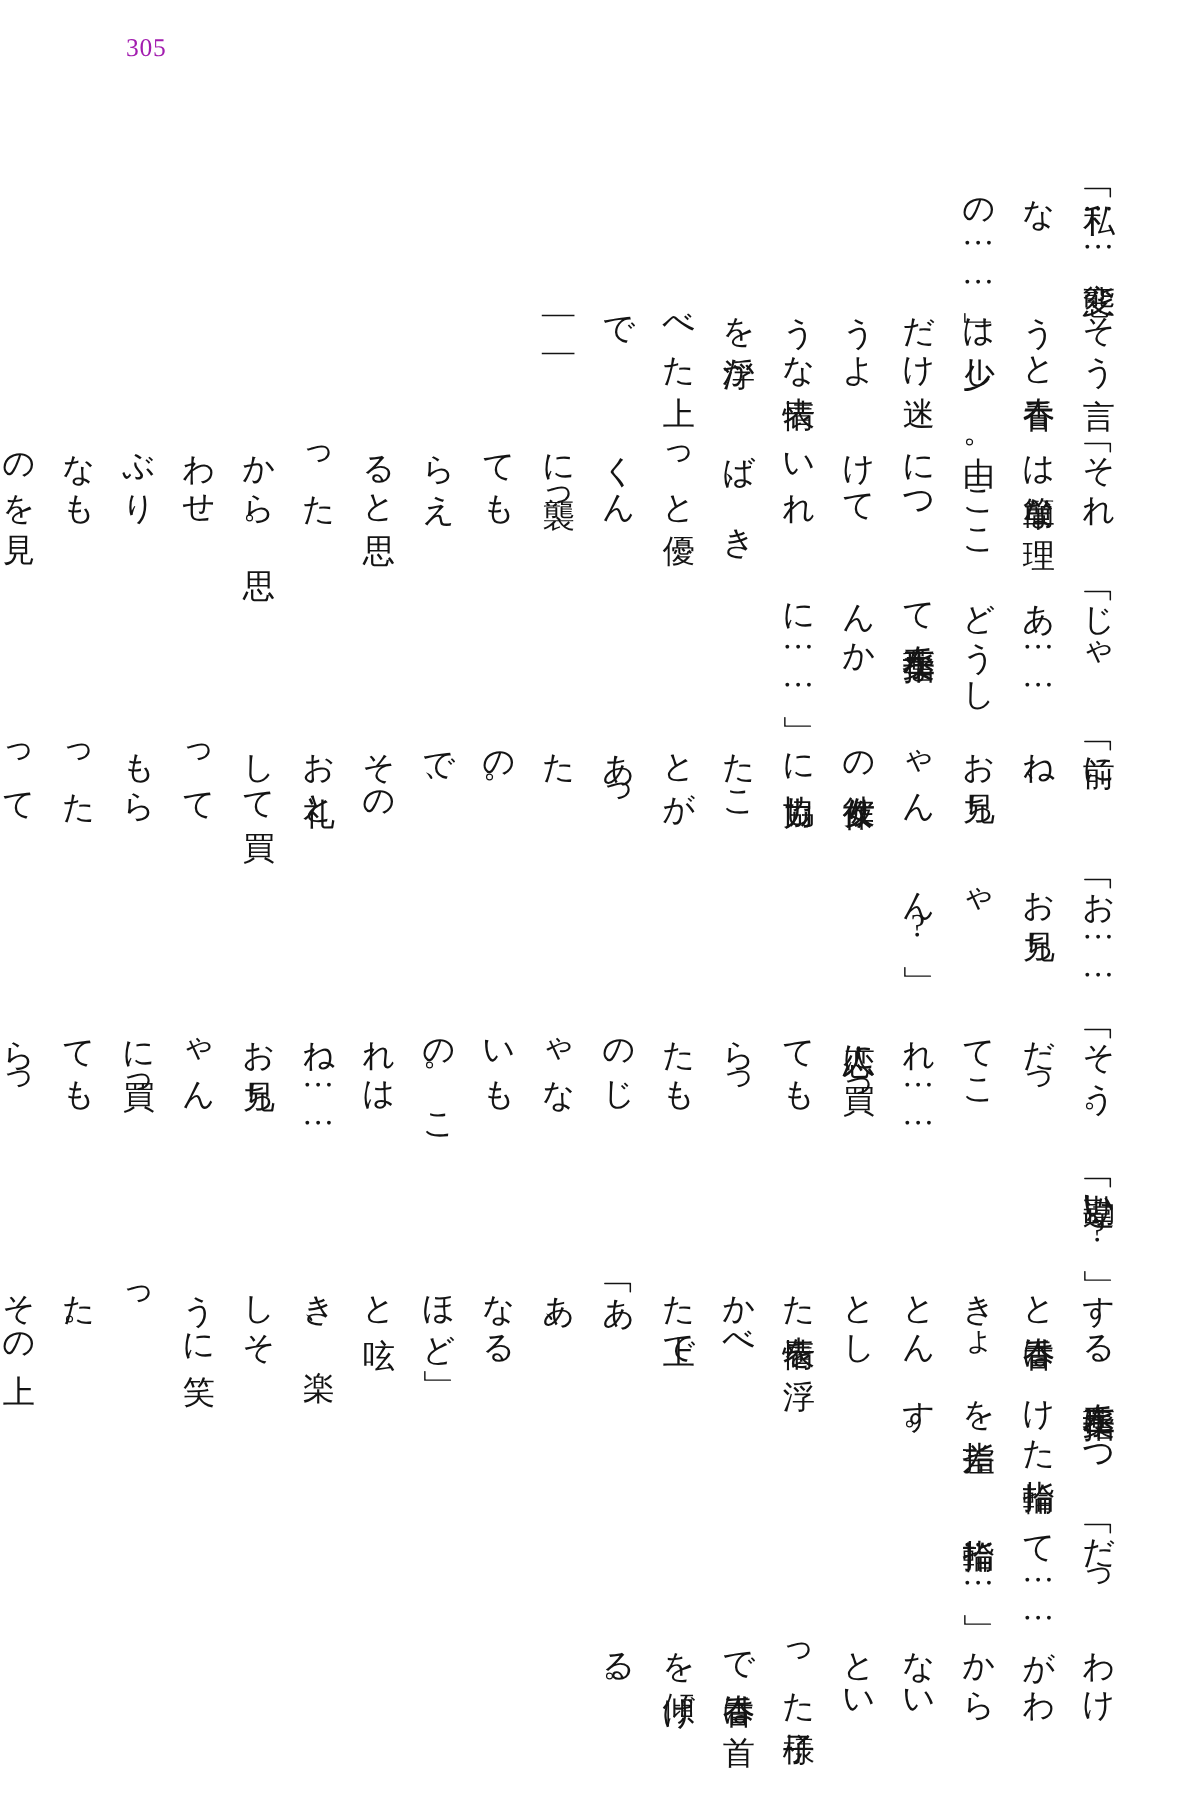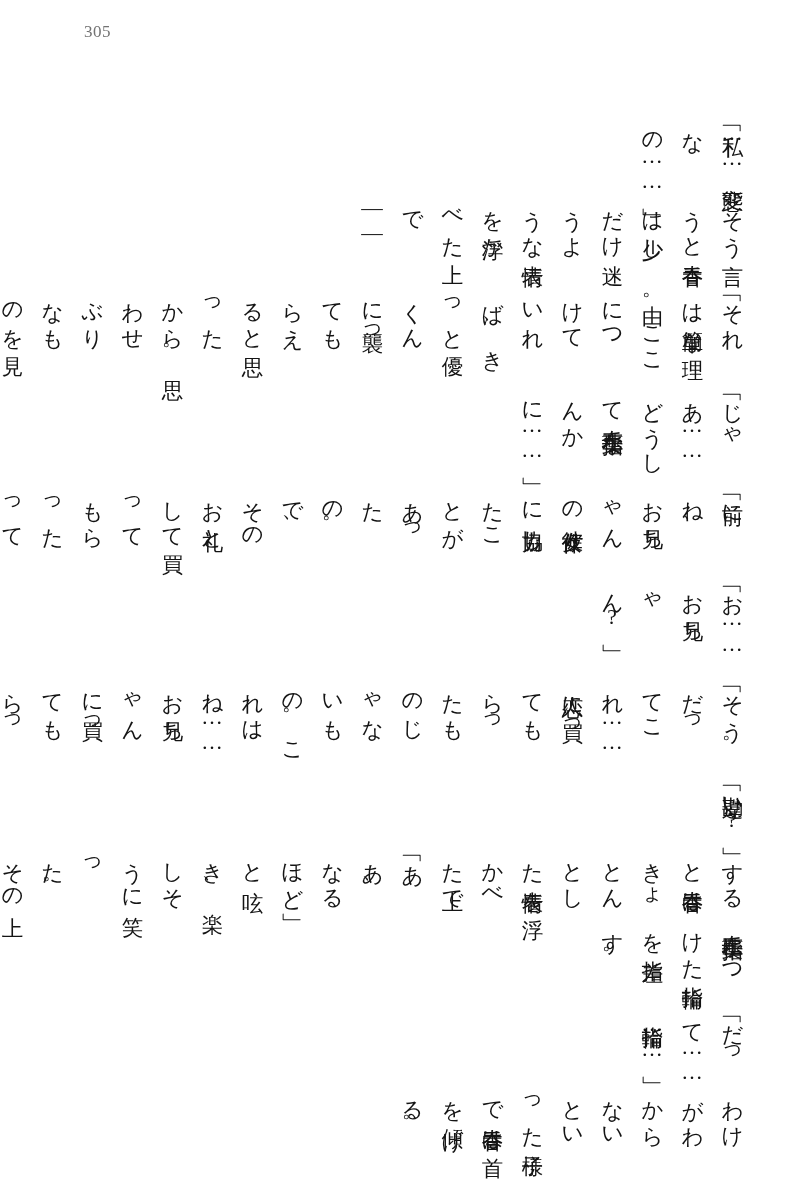--- a/index.html
+++ b/index.html
@@ -17,21 +17,21 @@
     height: 1200px;
     background: #ffffff;
     overflow: hidden;
   }
   .page-number {
     position: absolute;
     top: 22px;
     left: 84px;
     font-size: 17px;
     letter-spacing: 0.5px;
-    color: #737373;
+    color: #a21caf;
     font-family: "Liberation Serif", "DejaVu Serif", serif;
   }
   .text-body {
     position: absolute;
     top: 96px;
     left: 40px;
     width: 712px;
     height: 1060px;
     writing-mode: vertical-rl;
     text-orientation: upright;

